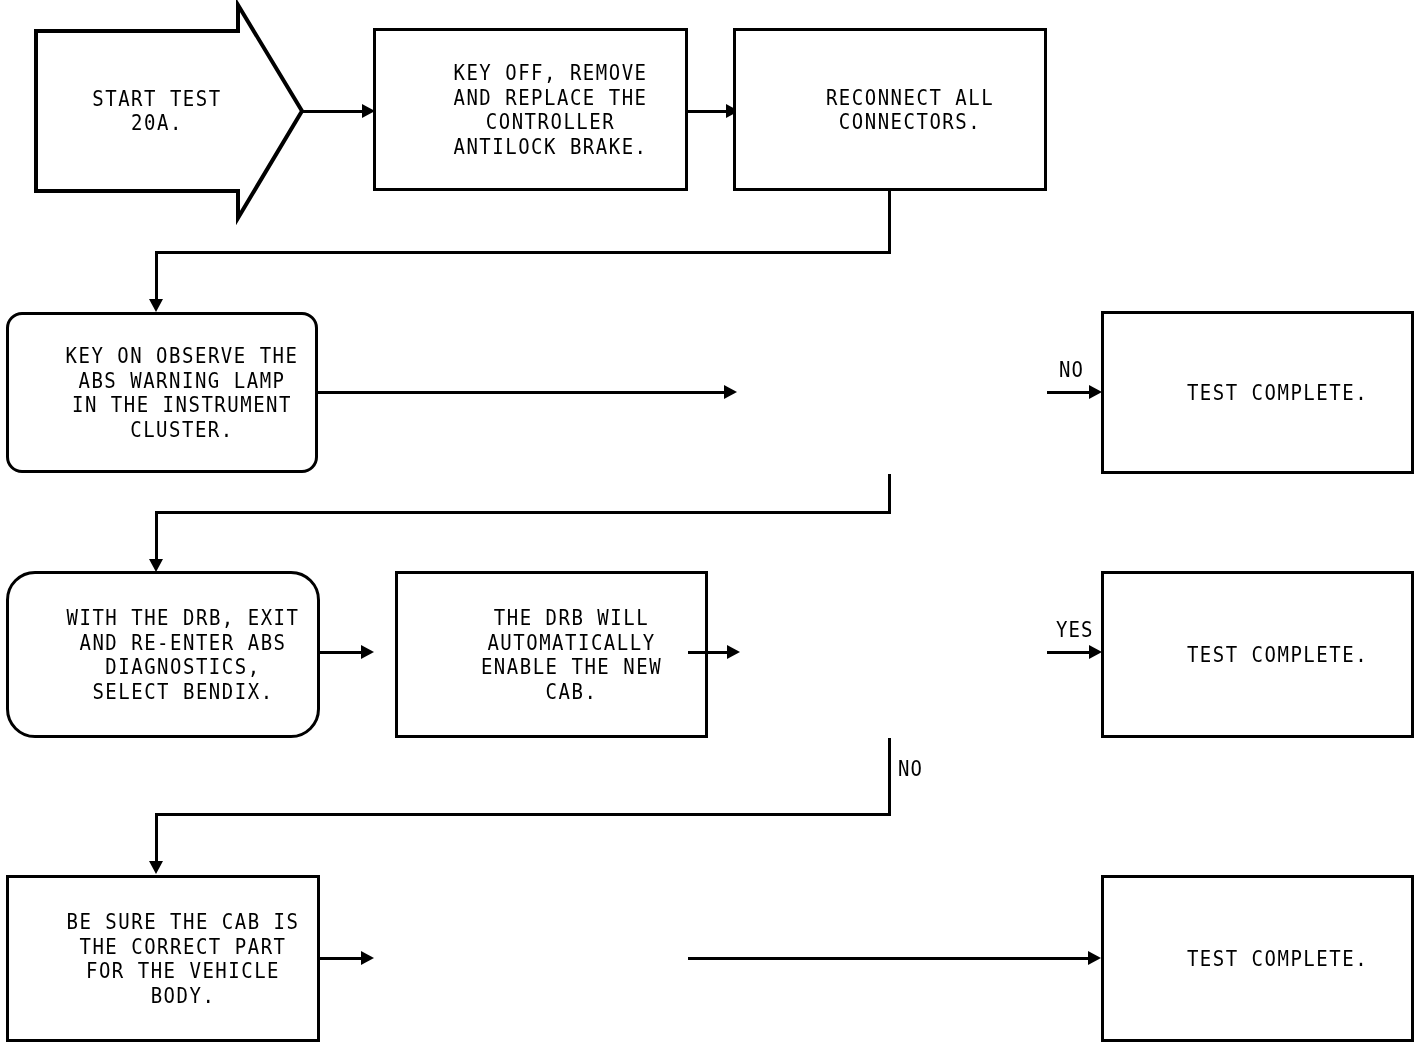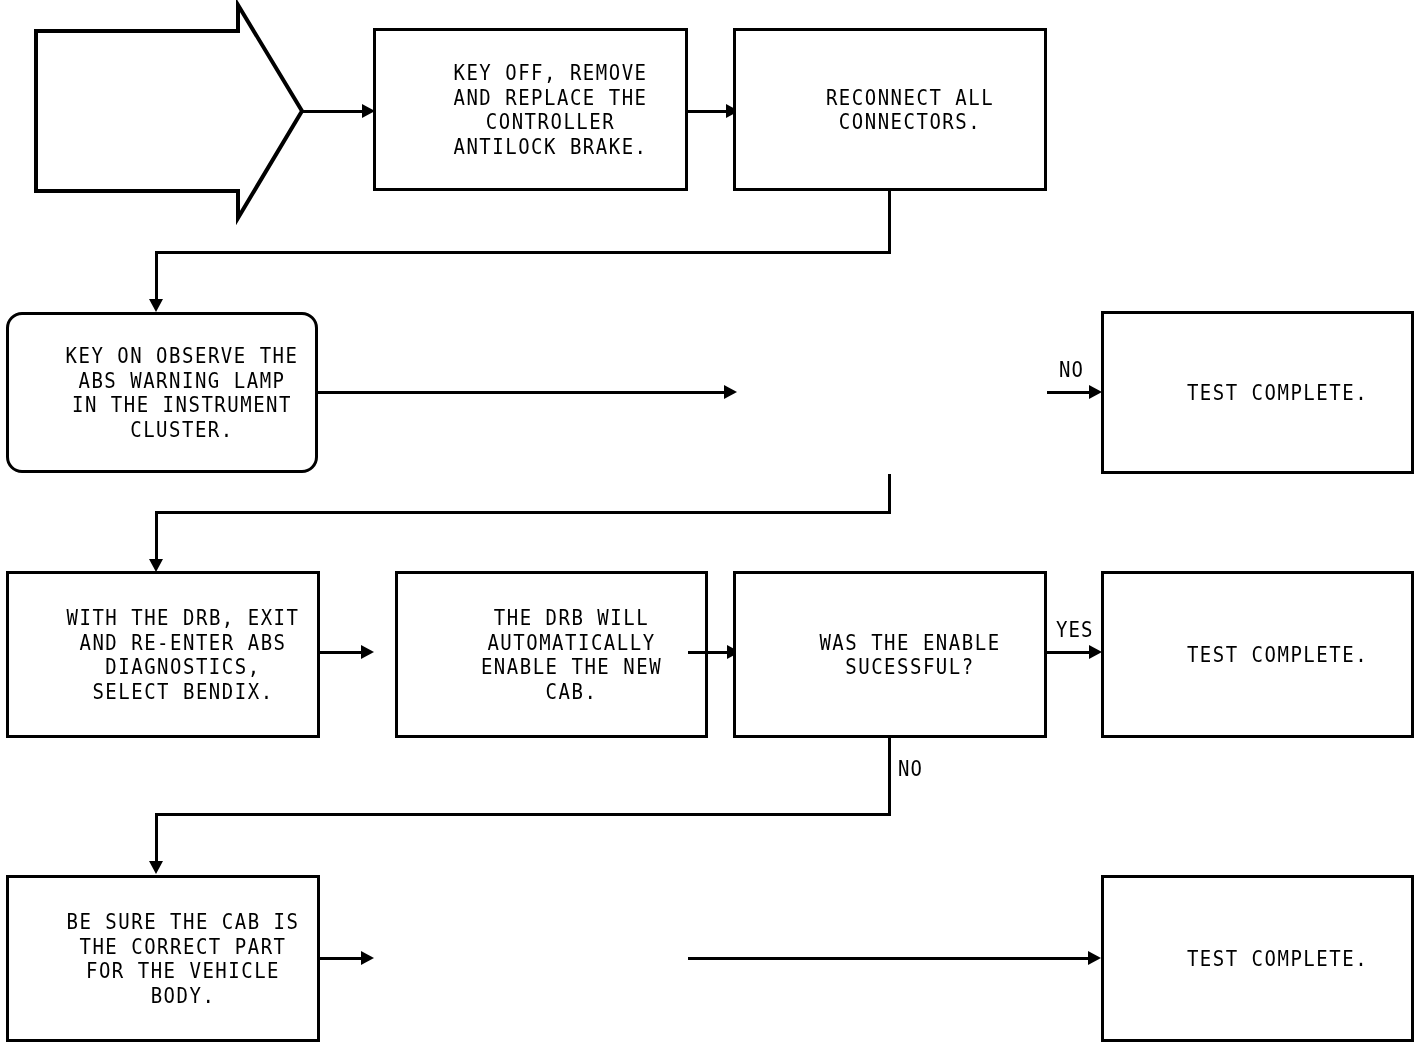--- a/index.html
+++ b/index.html
@@ -74,20 +74,23 @@
   }
 </style>
 </head>
 <body>
 
 <div id="canvas">
 
   <svg class="start-shape" width="1424" height="1048" viewBox="0 0 1424 1048">
     <polygon points="36,31 238,31 238,5 302,111 238,218 238,191 36,191" fill="#ffffff" stroke="#000000" stroke-width="4" stroke-linejoin="miter"></polygon>
   </svg>
+  <div class="node" style="left:36px; top:31px; width:202px; height:160px; border:none; background:transparent;">
+    <div class="node-text">START TEST 20A.</div>
+  </div>
 
   <div class="edge edge-h" style="left:300px; top:110px; width:66px;"></div>
   <div class="arrowhead-r" style="left:362px; top:104px;"></div>
 
   <div class="node" style="left:373px; top:28px; width:315px; height:163px;">
     <div class="node-text">KEY OFF, REMOVE
 AND REPLACE THE
 CONTROLLER
 ANTILOCK BRAKE.</div>
   </div>
@@ -122,44 +125,40 @@
 
   <div class="node" style="left:1101px; top:311px; width:313px; height:163px;">
     <div class="node-text">TEST COMPLETE.</div>
   </div>
 
   <div class="edge edge-v" style="left:888px; top:474px; height:40px;"></div>
   <div class="edge edge-h" style="left:155px; top:511px; width:736px;"></div>
   <div class="edge edge-v" style="left:155px; top:511px; height:52px;"></div>
   <div class="arrowhead-d" style="left:149px; top:559px;"></div>
 
-  <div class="node" style="left:6px; top:571px; width:314px; height:167px;">
+  <div class="node" style="left:6px; top:571px; width:314px; height:167px;border-radius:29px;">
     <div class="node-text">WITH THE DRB, EXIT
 AND RE-ENTER ABS
 DIAGNOSTICS,
 SELECT BENDIX.</div>
   </div>
 
   <div class="edge edge-h" style="left:320px; top:651px; width:44px;"></div>
   <div class="arrowhead-r" style="left:361px; top:645px;"></div>
 
   <div class="node" style="left:375px; top:571px; width:313px; height:167px;margin-left:20px;">
     <div class="node-text">THE DRB WILL
 AUTOMATICALLY
 ENABLE THE NEW
 CAB.</div>
   </div>
 
   <div class="edge edge-h" style="left:688px; top:651px; width:43px;"></div>
   <div class="arrowhead-r" style="left:727px; top:645px;"></div>
 
-  <div class="node" style="left:733px; top:571px; width:314px; height:167px;">
-    <div class="node-text">WAS THE ENABLE
-SUCESSFUL?</div>
-  </div>
 
   <div class="edge edge-h" style="left:1047px; top:651px; width:47px;"></div>
   <div class="arrowhead-r" style="left:1089px; top:645px;"></div>
   <div class="edge-label" style="left:1056px; top:618px;">YES</div>
 
   <div class="node" style="left:1101px; top:571px; width:313px; height:167px;">
     <div class="node-text">TEST COMPLETE.</div>
   </div>
 
   <div class="edge edge-v" style="left:888px; top:738px; height:78px;"></div>

